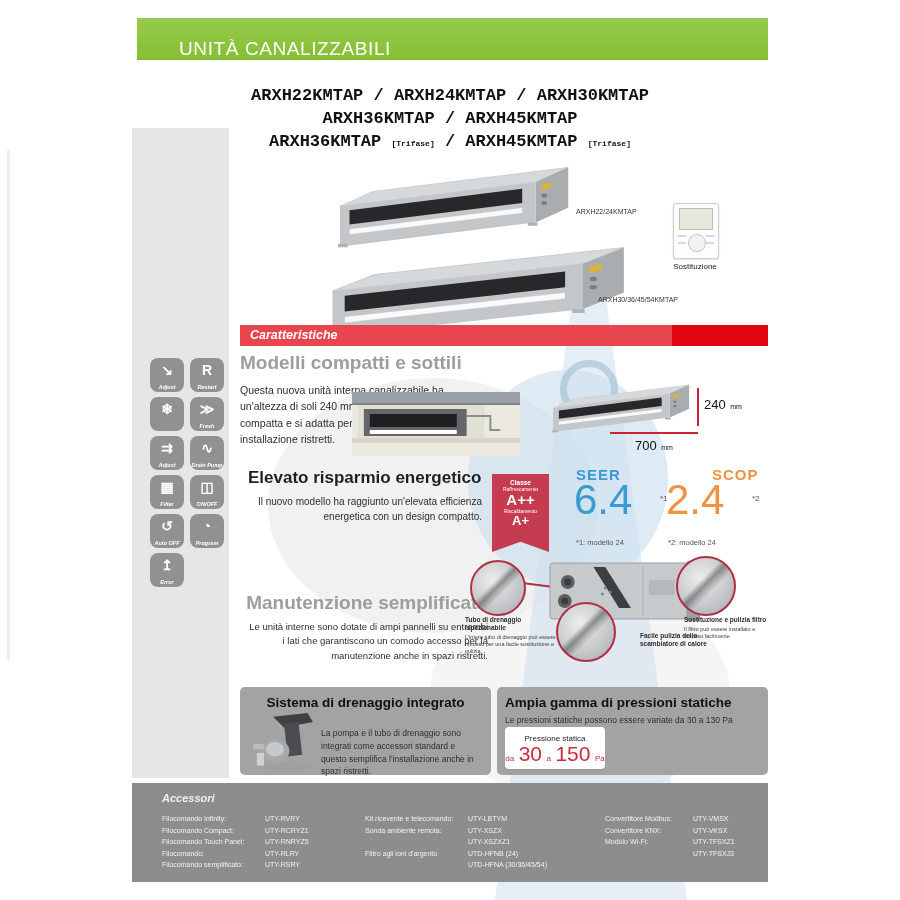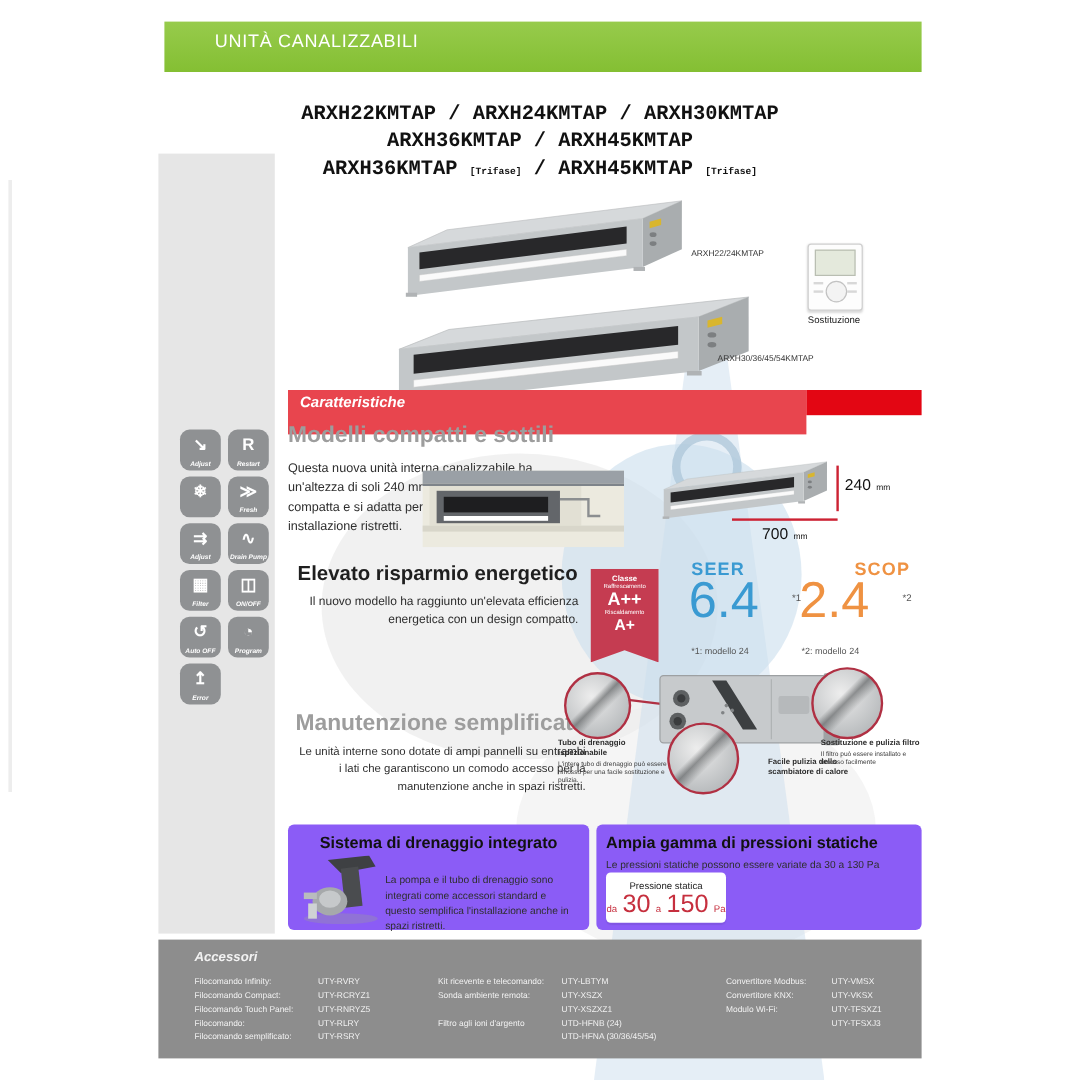--- a/index.html
+++ b/index.html
@@ -3,21 +3,21 @@
 <meta charset="utf-8">
 <style>
   html,body{margin:0;padding:0;background:#ffffff;}
   .page{position:relative;width:900px;height:900px;background:#ffffff;overflow:hidden;
         font-family:"Liberation Sans",sans-serif;color:#222;}
   .abs{position:absolute;}
 
   
   .green-bar{left:137px;top:18px;width:631px;height:42px;
              background:linear-gradient(to bottom,#97cb4c,#84bf33);}
-  .green-bar .cat{position:absolute;left:42px;top:8px;color:#ffffff;font-size:15px;
+  .green-bar .cat{position:absolute;left:42px;top:20px;color:#ffffff;font-size:19px;
                   letter-spacing:.6px;}
   .edge-line{left:7px;top:150px;width:3px;height:510px;background:#ededed;}
 
   
   .titles{left:210px;top:84px;width:480px;text-align:center;font-weight:bold;
           font-size:17px;line-height:23px;color:#111;font-family:Liberation Mono, monospace;}
   .tri{font-size:8px;font-weight:bold;}
 
   
   .wm-e1{left:268px;top:378px;width:330px;height:255px;border-radius:50%;background:#ececec;opacity:.75;}
@@ -40,21 +40,21 @@
   .unit-label{font-size:7px;color:#333;}
   .remote{left:673px;top:203px;width:44px;height:54px;background:#fdfdfd;border:1px solid #cfcfcf;
           border-radius:3px;box-shadow:0 1px 2px rgba(0,0,0,.15);}
   .remote .lcd{position:absolute;left:5px;top:4px;width:32px;height:20px;background:#e4e9dc;
                border:1px solid #b9beb2;}
   .remote .dial{position:absolute;left:14px;top:30px;width:16px;height:16px;border-radius:50%;
                 background:#f3f3f3;border:1px solid #c2c2c2;}
   .remote .btn{position:absolute;width:8px;height:2px;background:#d8d8d8;}
 
   
-  .red-main{left:240px;top:325px;width:432px;height:37px;background:#e8454e;}
+  .red-main{left:240px;top:325px;width:432px;height:21px;background:#e8454e;}
   .red-dark{left:672px;top:325px;width:96px;height:21px;background:#e30613;}
   .red-main .lbl{position:absolute;left:10px;top:3px;color:#fff;font-size:12.5px;
                  font-weight:bold;font-style:italic;}
 
   .h-gray{font-weight:bold;color:#9d9d9d;}
   .h-dark{font-weight:bold;color:#1f1f1f;}
   .body-txt{color:#2e2e2e;}
 
   
   .dim-line-v{left:697px;top:388px;width:2px;height:38px;background:#c23;}
@@ -74,21 +74,21 @@
 
   
   .callout{position:absolute;border-radius:50%;border:2px solid #b03043;
            background:linear-gradient(135deg,rgba(60,63,65,0) 40%,rgba(60,63,65,.5) 48%,rgba(60,63,65,0) 60%),
                       radial-gradient(circle at 40% 35%,#ededed,#b9bcbe 75%);}
   .c-line{position:absolute;background:#b03043;}
   .co-title{font-size:6.5px;font-weight:bold;color:#2d2d2d;line-height:8px;}
   .co-body{font-size:5.5px;color:#3b3b3b;line-height:7px;margin-top:2px;}
 
   
-  .panel{background:#8b5cf6;border-radius:5px;}
+  .panel{background:#a3a3a3;border-radius:5px;}
   .p-head{font-size:13.5px;font-weight:bold;color:#111;}
   .p-body{font-size:8.5px;color:#2e2e2e;line-height:1.5;}
   .press-box{left:8px;top:40px;width:100px;height:42px;background:#fff;border-radius:4px;
              position:absolute;text-align:center;box-shadow:0 1px 1px rgba(0,0,0,.08);}
   .press-title{font-size:8px;color:#222;margin-top:7px;}
   .press-sm{font-size:8px;color:#c62f3e;}
   .press-big{font-size:21px;color:#c62f3e;}
 
   
   .acc-band{left:132px;top:783px;width:636px;height:99px;background:#8d8d8d;color:#f2f2f2;}

